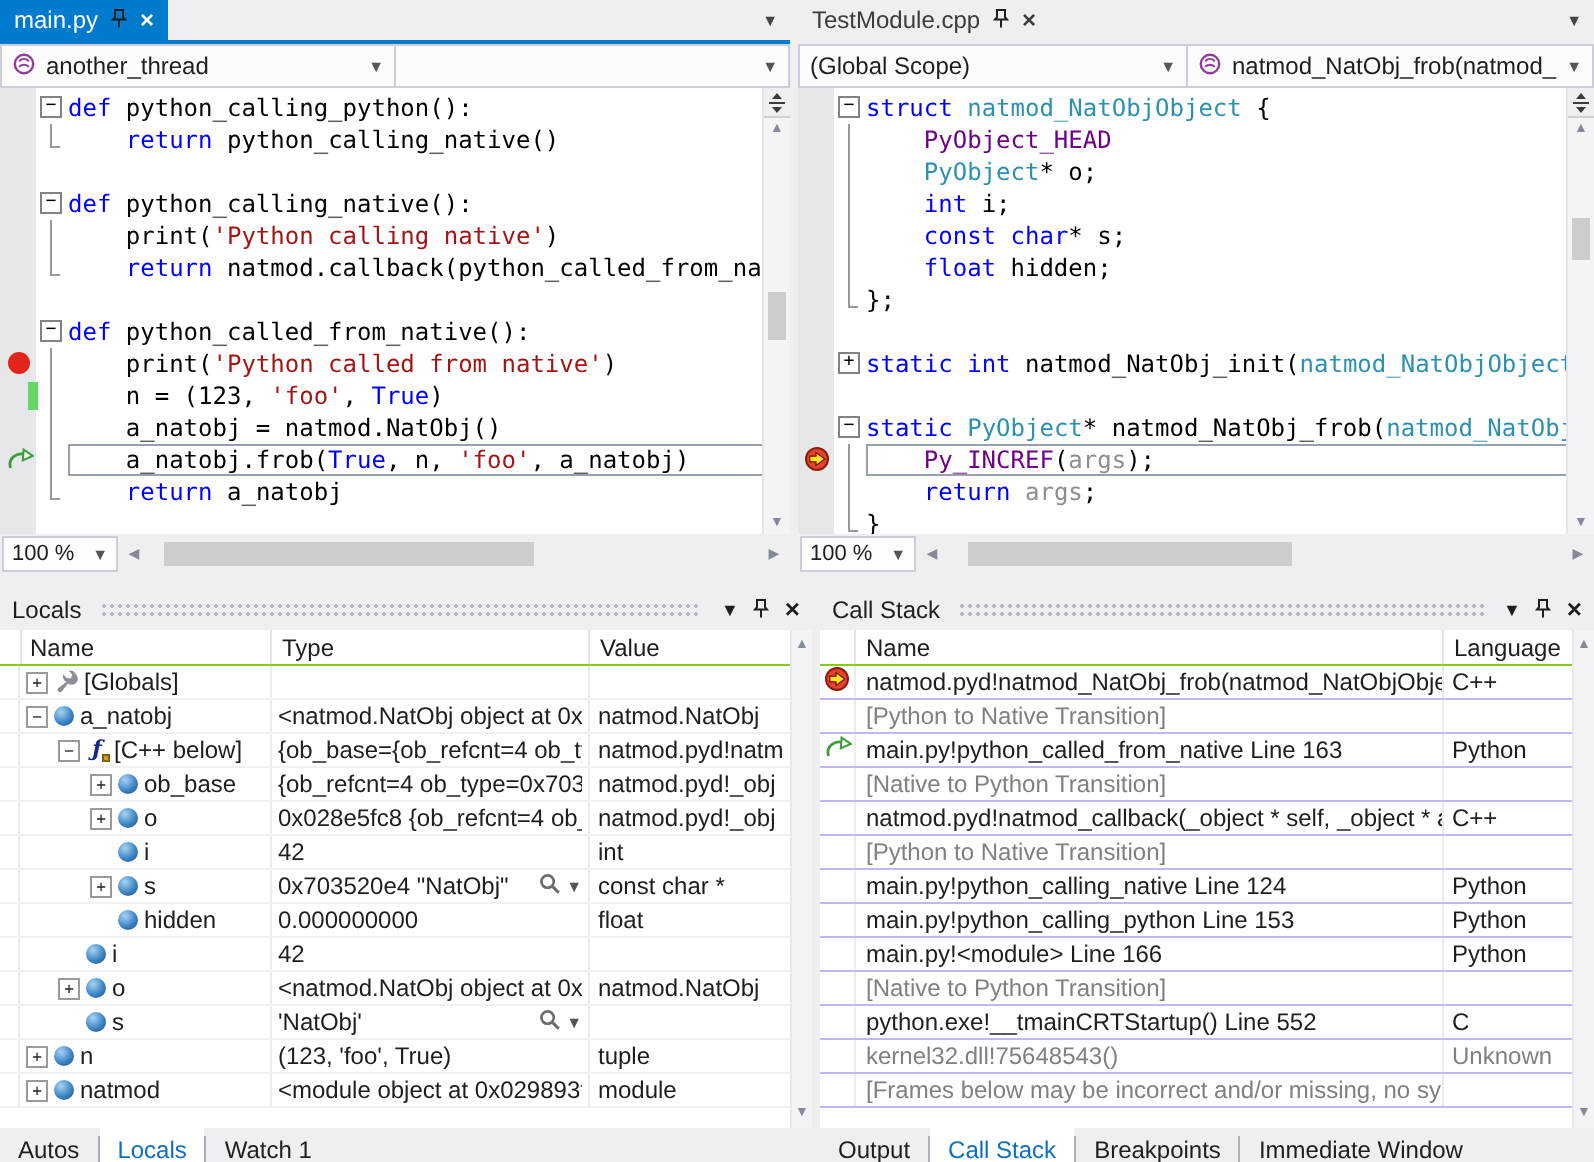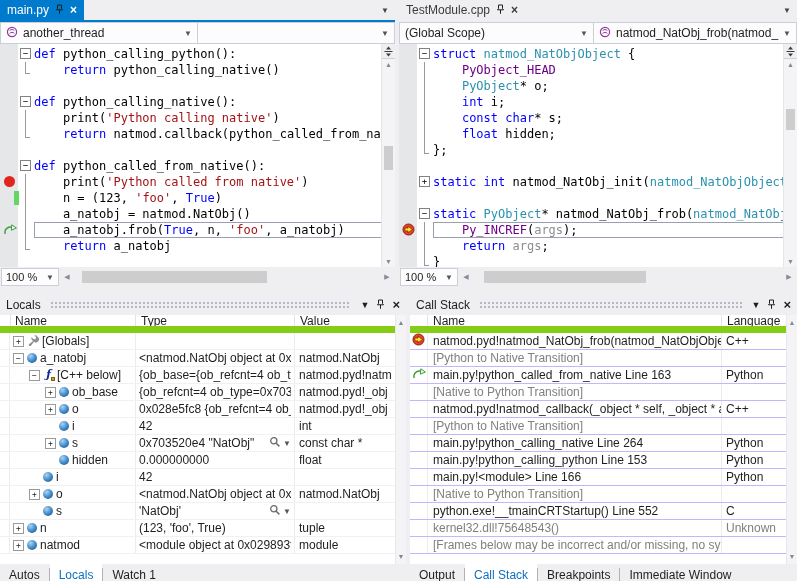--- a/index.html
+++ b/index.html
@@ -54,21 +54,21 @@
   .panels{display:flex;height:290px;margin-top:8px}
   .panel{display:flex;flex-direction:column;background:#EFEFF2;overflow:hidden}
   .panel.bl{width:406px}
   .panel.br{flex:1}
   .panel-gap{width:4px}
   .ptitle{height:20px;display:flex;align-items:center;padding:0 6px;gap:7px;color:#1E1E1E}
   .pdots{flex:1;height:8px;background-image:radial-gradient(circle,#B4B8C4 0.9px,transparent 1px);background-size:4px 4px;margin:0 2px}
   .picon{font-size:9px;color:#1E1E1E;line-height:9px}
   .picon.close{font-size:13px;font-weight:bold;line-height:10px}
   .grid{flex:1;background:#fff;position:relative;display:flex;flex-direction:column;overflow:hidden}
-  .ghead{display:grid;height:18px;border-bottom:7px solid #84cc16;background:#fff;align-items:center}
+  .ghead{display:grid;height:18px;border-bottom:1px solid #84cc16;background:#fff;align-items:center}
   .lcols{grid-template-columns:10px 126px 159px 1fr}
   .scols{grid-template-columns:18px 294px 1fr}
   .hc{height:100%;display:flex;align-items:center;padding:0 5px;border-right:1px solid #E4E4E8;overflow:hidden}
   .grows{flex:1;overflow:hidden}
   .lrow{display:grid;grid-template-columns:10px 126px 159px 1fr;height:17px;border-bottom:1px solid #F1F1F4;align-items:center}
   .gut{height:100%;border-right:1px solid #ECECEF}
   .cell{overflow:hidden;white-space:nowrap;height:100%;display:flex;align-items:center}
   .namecell{gap:3px;border-right:1px solid #ECECEF}
   .valuecell{padding:0 3px;border-right:1px solid #ECECEF}
   .typecell{padding:0 4px}
@@ -680,21 +680,21 @@
               <div class="nm">natmod.pyd!natmod_callback(_object * self, _object * a</div>
               <div class="lg">C++</div>
             </div>
             <div class="srow">
               <div class="ic"></div>
               <div class="nm gray">[Python to Native Transition]</div>
               <div class="lg gray"></div>
             </div>
             <div class="srow">
               <div class="ic"></div>
-              <div class="nm">main.py!python_calling_native Line 264</div>
+              <div class="nm">main.py!python_calling_native Line 124</div>
               <div class="lg">Python</div>
             </div>
             <div class="srow">
               <div class="ic"></div>
               <div class="nm">main.py!python_calling_python Line 153</div>
               <div class="lg">Python</div>
             </div>
             <div class="srow">
               <div class="ic"></div>
               <div class="nm">main.py!&lt;module&gt; Line 166</div>

